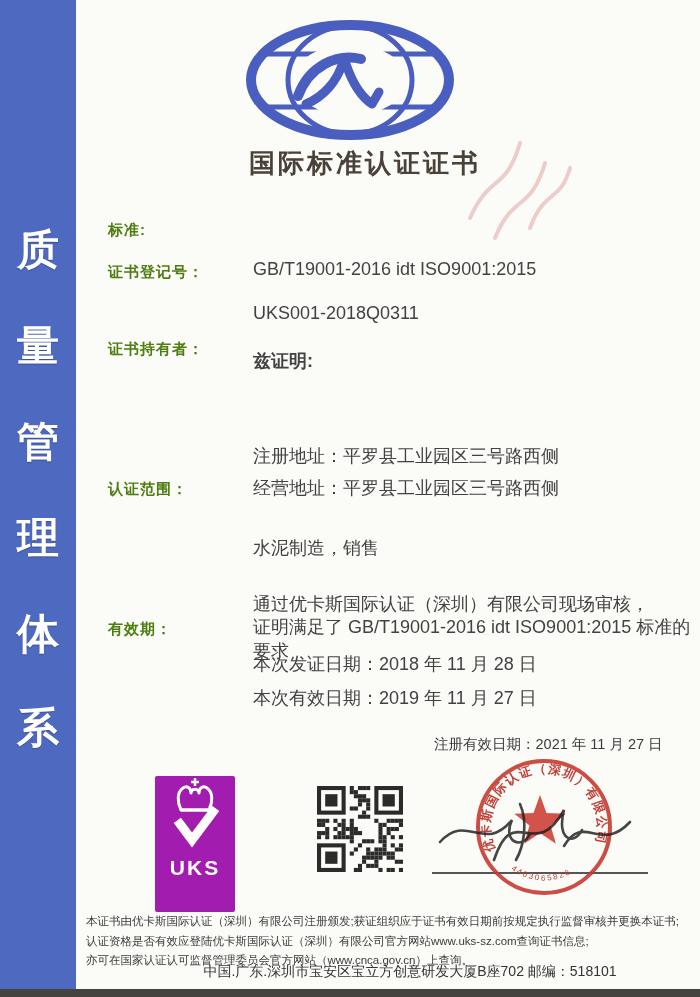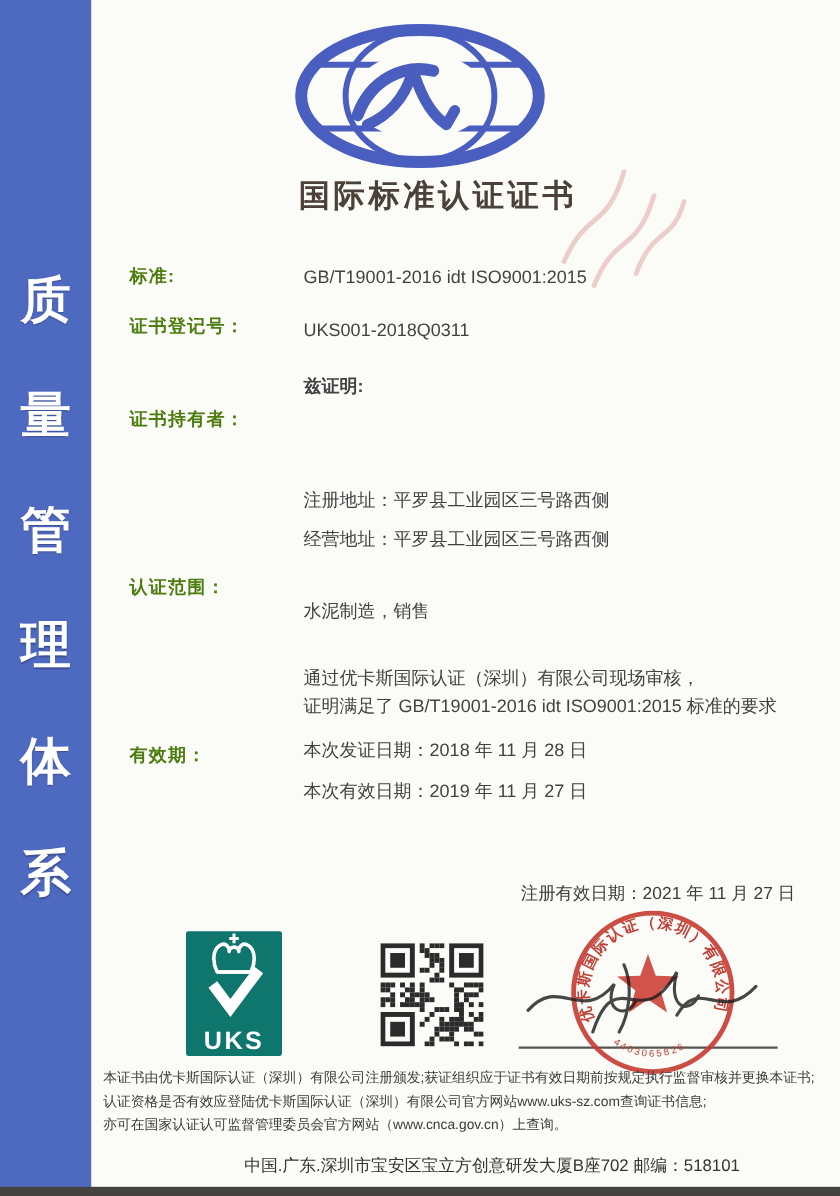--- a/index.html
+++ b/index.html
@@ -8,32 +8,32 @@
   
   .band{position:absolute;left:0;top:0;width:76px;height:997px;background:#4e69c0;}
   .band-char{position:absolute;left:0;width:76px;text-align:center;color:#ffffff;
              font-size:42px;font-weight:bold;text-shadow:0 1px 1px rgba(40,50,90,.45);}
   
   .logo{position:absolute;left:243px;top:20px;}
   .title{position:absolute;left:30px;right:0;top:146px;text-align:center;
          font-size:26px;font-weight:bold;color:#4a4138;letter-spacing:3px;}
   
   .lbl{position:absolute;left:108px;font-size:15px;font-weight:bold;color:#4d7c0f;letter-spacing:1px;}
-  .val{position:absolute;left:253px;font-size:15px;color:#424242;}
+  .val{position:absolute;left:253px;font-size:18px;color:#424242;margin-top:36px;}
   .bold{font-weight:bold;}
   .date-row{position:absolute;font-size:14.5px;color:#3c3c3c;}
   
-  .uks-box{position:absolute;left:155px;top:776px;width:80px;height:104px;background:#0f766e;
+  .uks-box{position:absolute;left:155px;top:776px;width:80px;height:136px;background:#a21caf;
            border-radius:2px;display:flex;flex-direction:column;align-items:center;justify-content:flex-start;}
   .uks-text{color:#fff;font-weight:bold;font-size:21px;letter-spacing:2px;margin-top:2px;}
   .qr{position:absolute;left:317px;top:786px;}
   .seal{position:absolute;left:432px;top:742px;}
   .scribble{position:absolute;left:445px;top:88px;}
   
-  .footer{position:absolute;left:86px;top:890px;width:580px;font-size:11.5px;
+  .footer{position:absolute;left:86px;top:912px;width:580px;font-size:11.5px;
           line-height:19.5px;color:#3a3a3a;white-space:nowrap;}
   .address{position:absolute;left:130px;right:10px;top:963px;text-align:center;
            font-size:14px;font-weight:400;color:#333;}
   .bottom-strip{position:absolute;left:0;bottom:0;width:700px;height:8px;background:#44433f;}
 </style>
 </head>
 <body>
 
 <div class="page">
 

